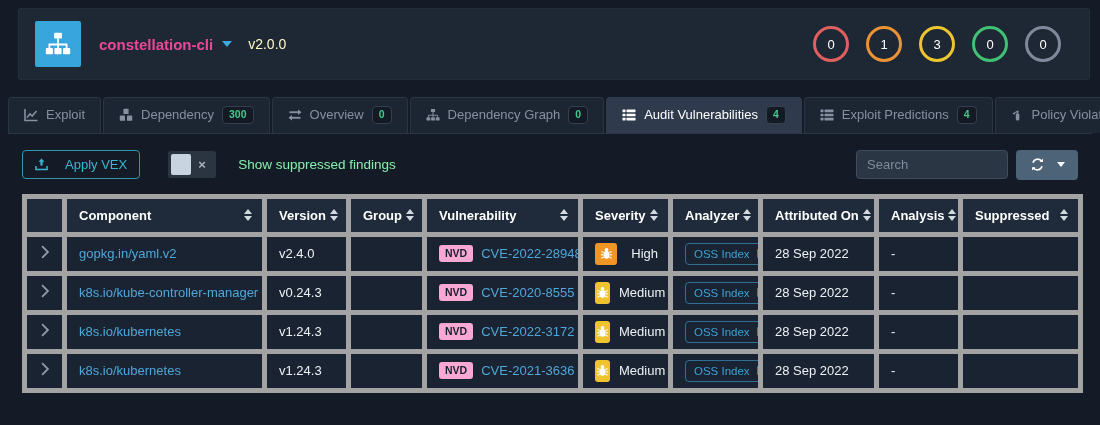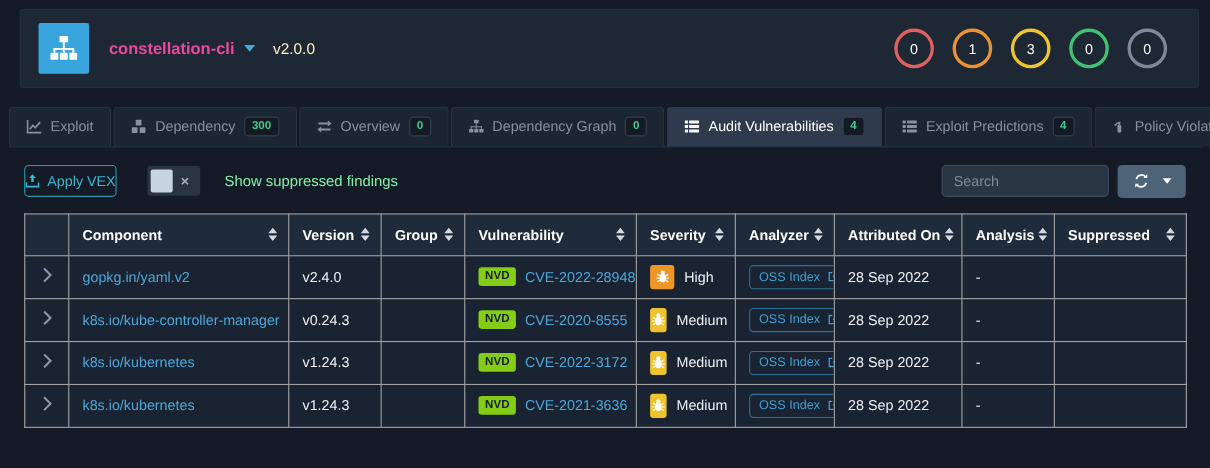--- a/index.html
+++ b/index.html
@@ -35,54 +35,54 @@
          background:#1c2633; border:1px solid #2a3545; border-bottom:none;
          border-radius:4px 4px 0 0; margin-right:2px; color:#8590a0; cursor:pointer; white-space:nowrap; }
   .tab svg { flex:0 0 auto; }
   .tab.active { background:#2f3b4d; color:#ffffff; border-color:#2f3b4d; }
   .tab-badge { background:#131a24; border:1px solid #343f50; color:#42c98b;
                font-size:10.5px; font-weight:bold; border-radius:4px; padding:2px 6px;
                min-width:14px; text-align:right; line-height:1.1; }
 
   
   .toolbar { display:flex; align-items:center; margin:16px 14px 0 14px; }
-  .btn-vex { display:flex; align-items:center; gap:7px; border:1px solid #2d97ad; color:#38b6d2;
-             background:transparent; border-radius:4px; padding:6px 0; font-size:13px;
+  .btn-vex { display:flex; align-items:center; gap:17px; border:1px solid #2d97ad; color:#38b6d2;
+             background:transparent; border-radius:4px; padding:6px 12px; font-size:13px;
              font-family:"Liberation Sans", sans-serif; cursor:pointer; }
   .btn-vex + .btn-vex { margin-left:10px; }
   .toggle { margin-left:28px; width:48px; height:27px; background:#2b3542; border-radius:3px;
             display:flex; align-items:center; padding:3px; cursor:pointer; }
   .toggle-knob { width:20px; height:21px; background:#c9d4e1; border-radius:2px; }
   .toggle-x { flex:1; text-align:center; color:#aab4c2; font-size:13px; font-weight:bold; line-height:1; }
   .suppressed-label { margin-left:22px; color:#86efac; font-size:13.5px; }
   .search-input { width:152px; height:29px; background:#2b3645; border:1px solid #3d4c60; border-radius:4px;
                   color:#dfe6ee; padding:12px 10px; font-size:13px; font-family:"Liberation Sans", sans-serif; }
   .search-input::placeholder { color:#7f8b9b; }
   .btn-refresh { margin-left:8px; width:62px; height:30px; background:#4d6378; border:none; border-radius:4px;
                  display:flex; align-items:center; justify-content:center; gap:12px; cursor:pointer; color:#ffffff; }
   .btn-refresh .caret-down { border-top-color:#ffffff; border-left-width:4px; border-right-width:4px; border-top-width:5px; }
 
   
   table { border-collapse:collapse; table-layout:fixed; width:1056px; margin:14px 14px 0 14px;
           background:#1a2331; }
-  th, td { border:1px solid #a3a3a3; overflow:hidden; white-space:nowrap; vertical-align:middle; }
+  th, td { border:5px solid #a3a3a3; overflow:hidden; white-space:nowrap; vertical-align:middle; }
   th { background:#1f2b3a; height:38px; padding:0 10px 0 12px; font-size:13px; color:#ffffff;
        text-align:left; cursor:pointer; }
   td { height:39px; padding:0 10px 0 12px; font-size:13px; color:#eef2f6; }
   .th-inner { display:flex; align-items:center; justify-content:space-between; gap:4px; }
   .sort-icon { display:flex; flex-direction:column; gap:2px; align-items:center; }
   .sort-icon i { display:block; width:0; height:0; border-left:4px solid transparent; border-right:4px solid transparent; }
   .sort-up { border-bottom:5px solid #d4dae2; }
   .sort-down { border-top:5px solid #d4dae2; }
   td.expand-cell, th.expand-cell { padding:0; text-align:center; }
   a.cell-link { color:#4fa7d9; text-decoration:none; cursor:pointer; }
   .vuln-cell { display:flex; align-items:center; gap:8px; }
-  .nvd-badge { background:#84cc16; color:#15202e; font-size:10.5px; font-weight:bold;
+  .nvd-badge { background:#f9a8d4; color:#15202e; font-size:10.5px; font-weight:bold;
                border-radius:3px; padding:3px 6px; line-height:1; }
-  .sev-cell { display:flex; align-items:center; gap:9px; }
+  .sev-cell { display:flex; align-items:center; gap:9px;justify-content:space-between; }
   .sev-icon { width:22px; height:22px; border-radius:3px; display:flex; align-items:center; justify-content:center; }
   .analyzer-btn { display:inline-flex; align-items:center; gap:6px; border:1px solid #2f6f94; border-radius:4px;
                   background:transparent; color:#3fa0d4; font-size:11.5px; padding:4px 8px;
                   font-family:"Liberation Sans", sans-serif; cursor:pointer; }
 </style>
 </head>
 <body>
 
 <div class="page">
 

